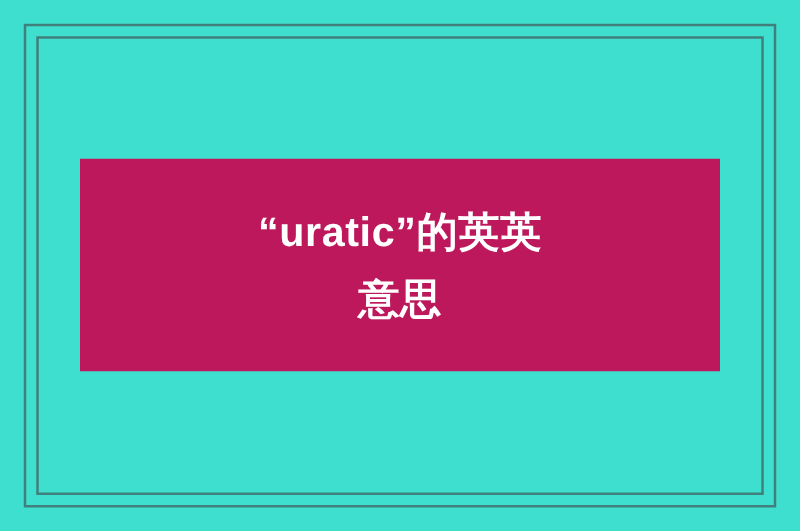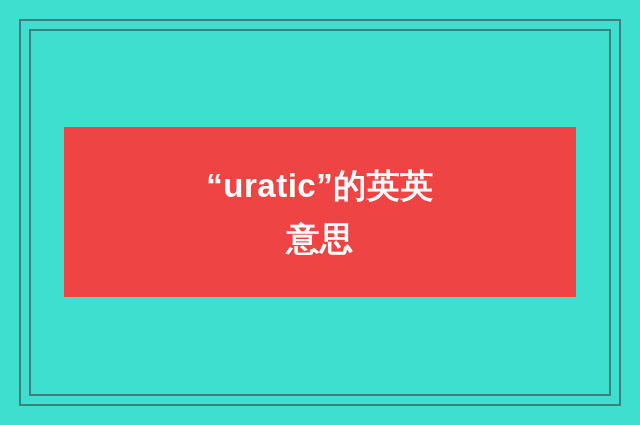--- a/index.html
+++ b/index.html
@@ -76,17 +76,17 @@
 </style>
 </head>
 <body>
 
 <div class="card" style="background: rgb(63, 223, 207);">
 
   <div class="frame frame-outer" style="border-color: rgb(64, 128, 124); border-width: 2px; inset: 19px;"></div>
 
   <div class="frame frame-inner" style="border-color: rgb(64, 128, 124); border-width: 2px; inset: 29px;"></div>
 
-  <div class="panel" style="background: #ef4444; left: 64px; top: 127px; width: 512px; height: 170px;">
+  <div class="panel" style="background: #be185d; left: 64px; top: 127px; width: 512px; height: 170px;">
     <h1 class="panel-title" style="color: rgb(255, 255, 255); font-size: 33px; text-align: center;">“uratic”的英英意思</h1>
   </div>
 
 </div>
 
 </body></html>

